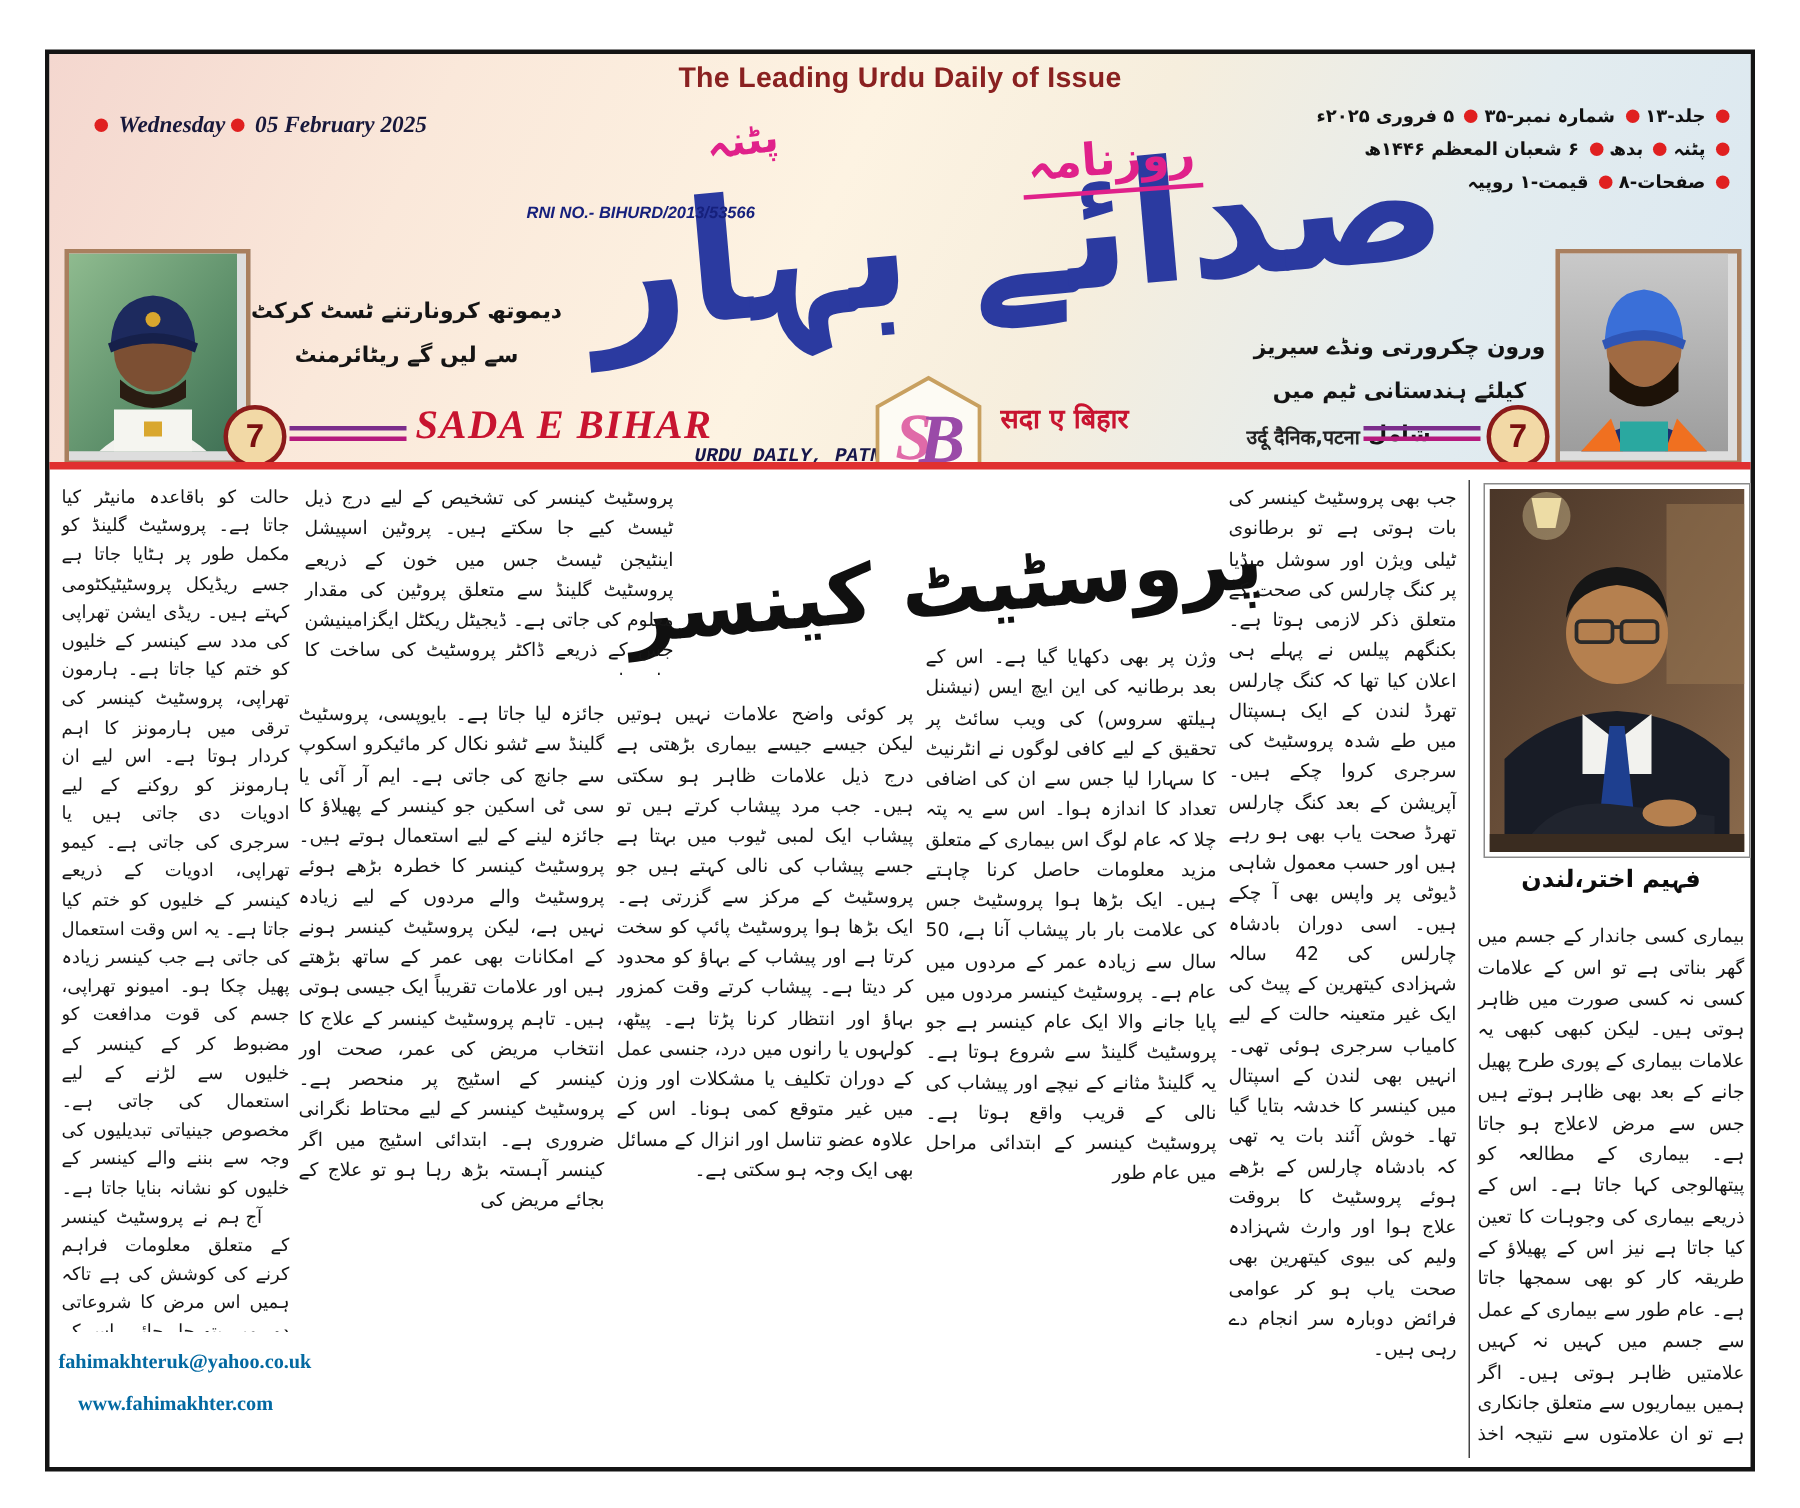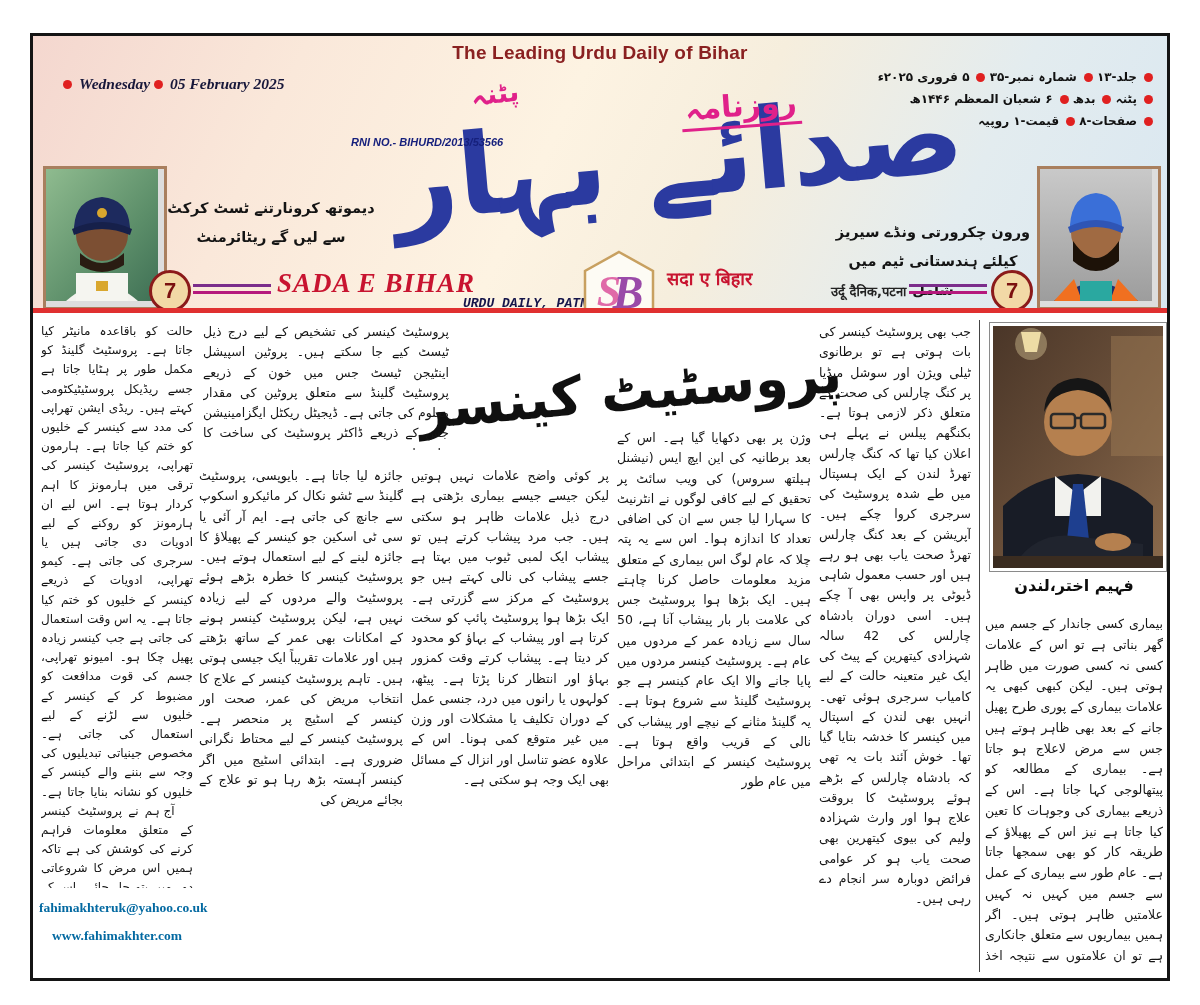--- a/index.html
+++ b/index.html
@@ -78,21 +78,21 @@
     font-family:"Liberation Serif",serif;font-weight:bold;font-size:13.5px;color:#1c1c1c;line-height:2.1;}
   .contacts a{color:#0369a1;text-decoration:none;display:block;}
 </style>
 </head>
 <body>
 
 <div class="page">
 
   <div class="header">
 
-    <div class="tagline">The Leading Urdu Daily of Bihar</div>
+    <div class="tagline">The Leading Urdu Daily of Issue</div>
 
     <div class="info-left">
       <div class="row">
         <span class="dot"></span><span>Wednesday</span>
         <span class="dot"></span><span>05 February 2025</span>
       </div>
     </div>
 
     <div class="info-right">
       <div class="row">

